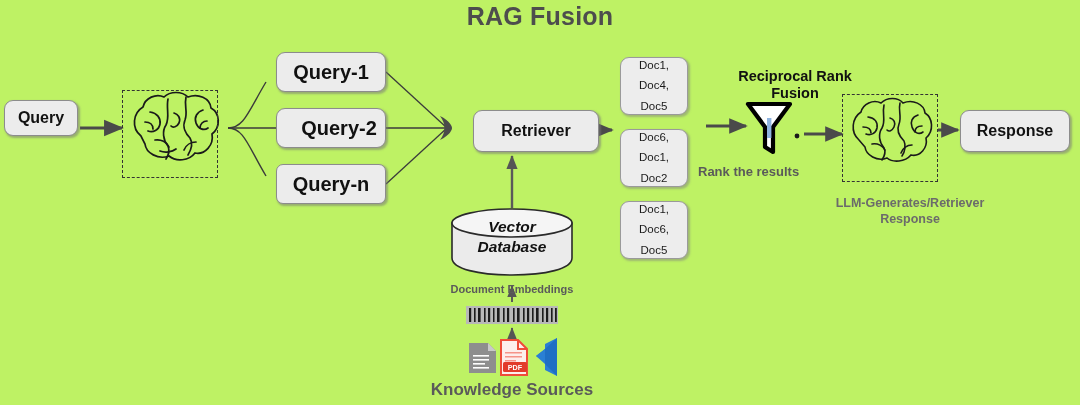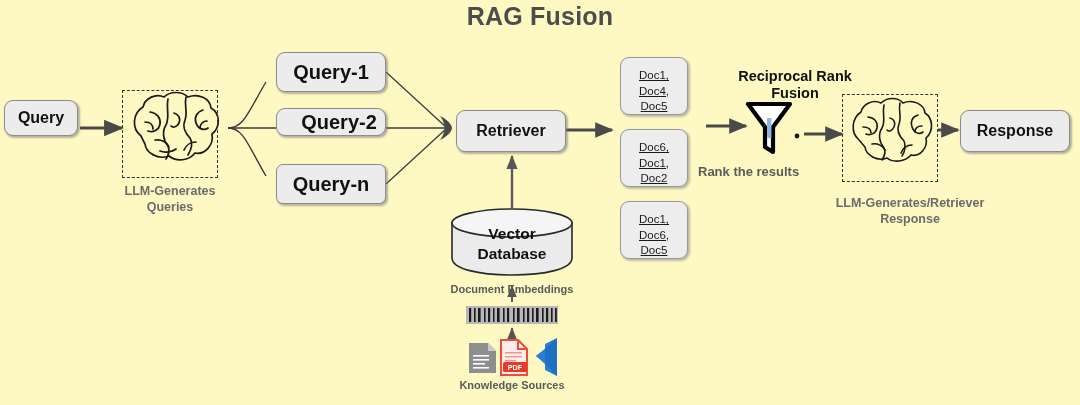--- a/index.html
+++ b/index.html
@@ -4,21 +4,21 @@
 <style>
   html, body {
     margin: 0;
     padding: 0;
     background: #ffffff;
   }
   #canvas {
     position: relative;
     width: 1080px;
     height: 405px;
-    background: #fef9c3;
+    background: #bef264;
     font-family: "Liberation Sans", sans-serif;
     overflow: hidden;
   }
   .svg-layer {
     position: absolute;
     left: 0;
     top: 0;
     width: 1080px;
     height: 405px;
   }
@@ -53,26 +53,25 @@
   
   .docbox {
     position: absolute;
     box-sizing: border-box;
     background: #ededed;
     border: 1.2px solid #9a9a9a;
     border-radius: 9px;
     display: flex;
     flex-direction: column;
     align-items: center;
-    justify-content: flex-end;
+    justify-content: space-between;
     font-size: 11.5px;
     color: #1a1a1a;
     line-height: 1.32;
     box-shadow: 1.5px 1.5px 2px rgba(130,130,130,0.5);
-    text-decoration: underline;
   }
   
   .caption {
     position: absolute;
     text-align: center;
     font-size: 12.5px;
     font-weight: bold;
     color: #6b6b6b;
     line-height: 1.25;
   }
@@ -246,49 +245,45 @@
 
     <line x1="938" y1="130" x2="958" y2="130" stroke="#4a4a4a" stroke-width="3" marker-end="url(#ar)"></line>
   </svg>
 
   <div class="node big" style="left:4px; top:100px; width:74px; height:36px;">
     <span>Query</span>
   </div>
 
   <div class="brainframe" style="left:122px; top:90px; width:96px; height:88px;"></div>
 
-  <div class="caption" style="left:110px; top:184px; width:120px;">
-    <div>LLM-Generates</div>
-    <div>Queries</div>
-  </div>
 
   <div class="node small" style="left:276px; top:52px; width:110px; height:40px;">
     <span>Query-1</span>
   </div>
-  <div class="node small" style="left:276px; top:108px; width:110px; height:28px;padding-left:16px;">
+  <div class="node small" style="left:276px; top:108px; width:110px; height:40px;padding-left:16px;">
     <span>Query-2</span>
   </div>
   <div class="node small" style="left:276px; top:164px; width:110px; height:40px;border-radius:7px;">
     <span>Query-n</span>
   </div>
 
-  <div class="node big" style="left:456px; top:110px; width:110px; height:42px;">
+  <div class="node big" style="left:473px; top:110px; width:126px; height:42px;">
     <span>Retriever</span>
   </div>
 
-  <div id="vdb-text" style="left:452px; top:224px; width:120px;">
+  <div id="vdb-text" style="left:452px; top:217px; width:120px;font-style:italic;">
     <div>Vector</div>
     <div>Database</div>
   </div>
 
   <div class="caption dark" style="left:412px; top:283px; width:200px; font-size:11px;">
     <span>Document Embeddings</span>
   </div>
 
-  <div class="caption dark" style="left:422px; top:379px; width:180px; font-size:11px;">
+  <div class="caption dark" style="left:422px; top:379px; width:180px; font-size:17px;">
     <span>Knowledge Sources</span>
   </div>
 
   <div class="docbox" style="left:620px; top:57px; width:68px; height:58px;">
     <div>Doc1,</div>
     <div>Doc4,</div>
     <div>Doc5</div>
   </div>
   <div class="docbox" style="left:620px; top:129px; width:68px; height:58px;">
     <div>Doc6,</div>

